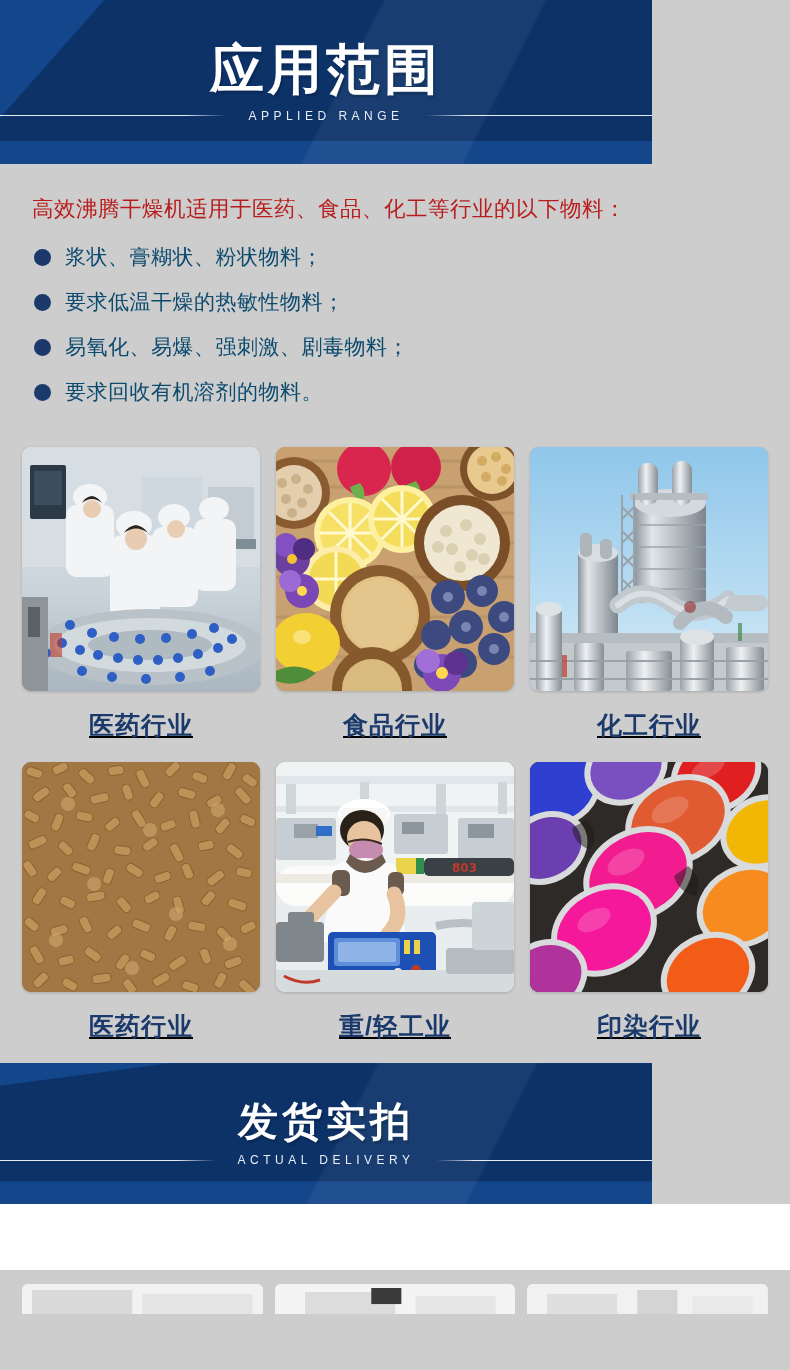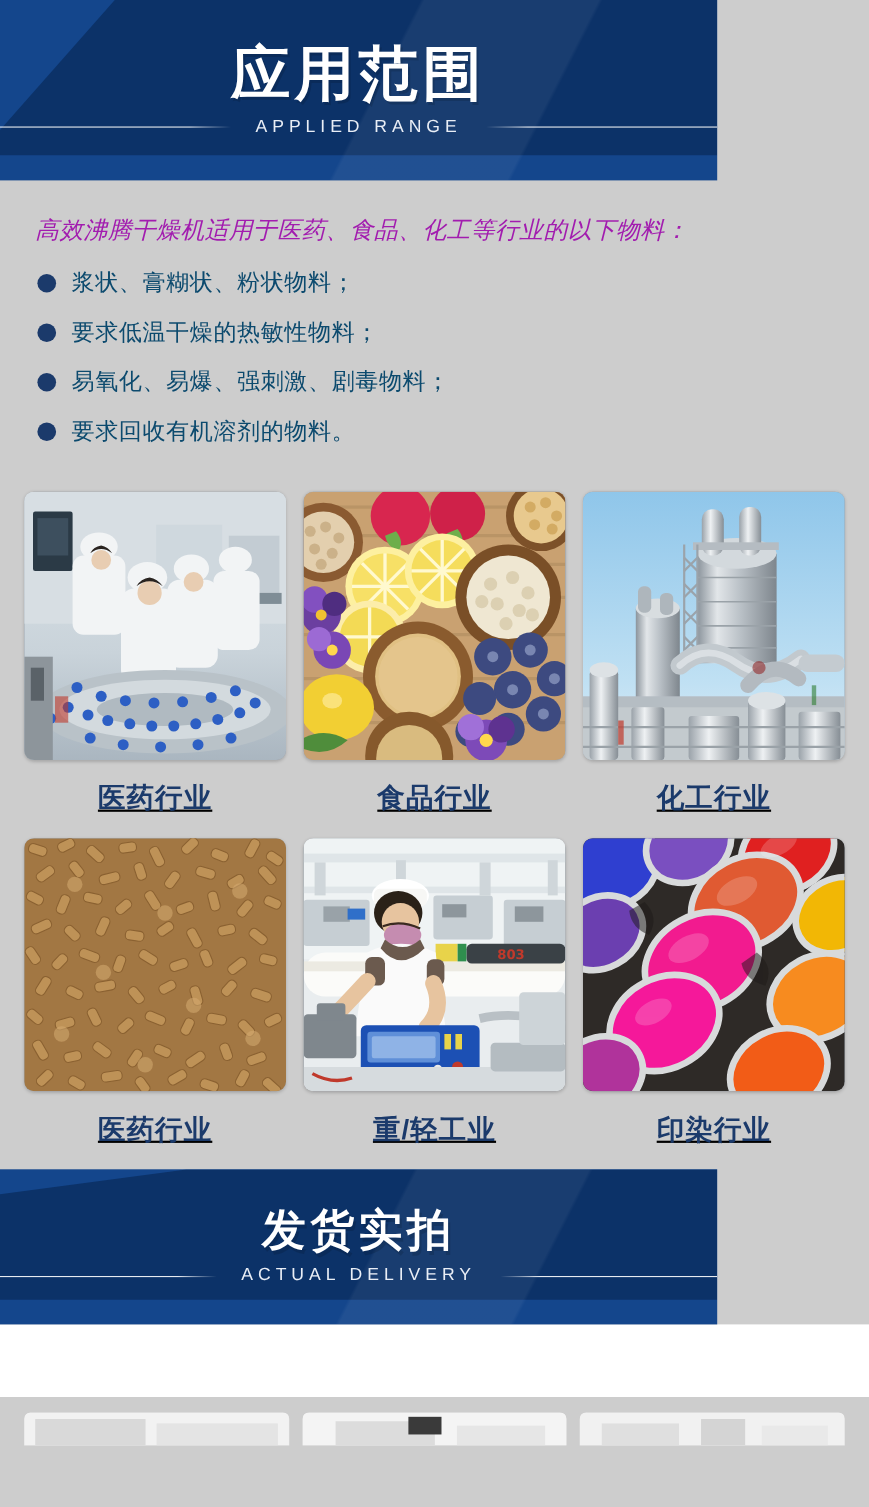--- a/index.html
+++ b/index.html
@@ -48,29 +48,29 @@
   .banner.bottom .cn-title { font-size:40px; }
   .sub-wrap {
     position:relative; width:100%;
     display:flex; align-items:center; justify-content:center;
     margin-top:11px;
   }
   .sub-line { flex:1; height:1px; background:rgba(255,255,255,.85); min-width:40px; }
   .sub-line.l { background:linear-gradient(90deg, rgba(255,255,255,.9), rgba(255,255,255,.9) 82%, rgba(255,255,255,0)); }
   .sub-line.r { background:linear-gradient(270deg, rgba(255,255,255,.9), rgba(255,255,255,.9) 82%, rgba(255,255,255,0)); }
   .en-title {
-    color:#e9eef6; font-size:16px; letter-spacing:4.5px;
+    color:#e9eef6; font-size:12px; letter-spacing:4.5px;
     padding:0 22px; white-space:nowrap; font-weight:400;
   }
 
   
   .content { padding:30px 0 0 0; }
   .lead {
-    color:#a21caf; font-size:21.5px; font-weight:500;
-    padding:0 0 0 32px; line-height:1.45; letter-spacing:.5px;font-style:italic;
+    color:#b91c1c; font-size:21.5px; font-weight:500;
+    padding:0 0 0 32px; line-height:1.45; letter-spacing:.5px;
   }
   .bullets { list-style:none; padding:18px 0 0 34px; }
   .bullets li {
     display:flex; align-items:center;
     color:#0c4a6e; font-size:21px; font-weight:500;
     margin-bottom:17px; letter-spacing:.5px;
   }
   .dot {
     width:17px; height:17px; border-radius:50%;
     background:#1b3a6b; flex:0 0 auto; margin-right:14px;

